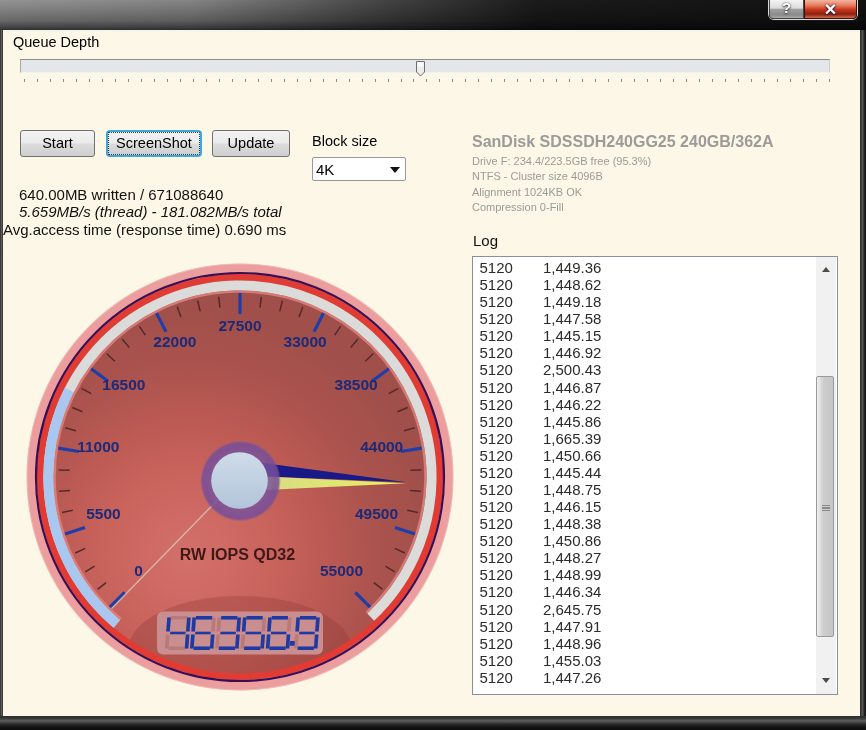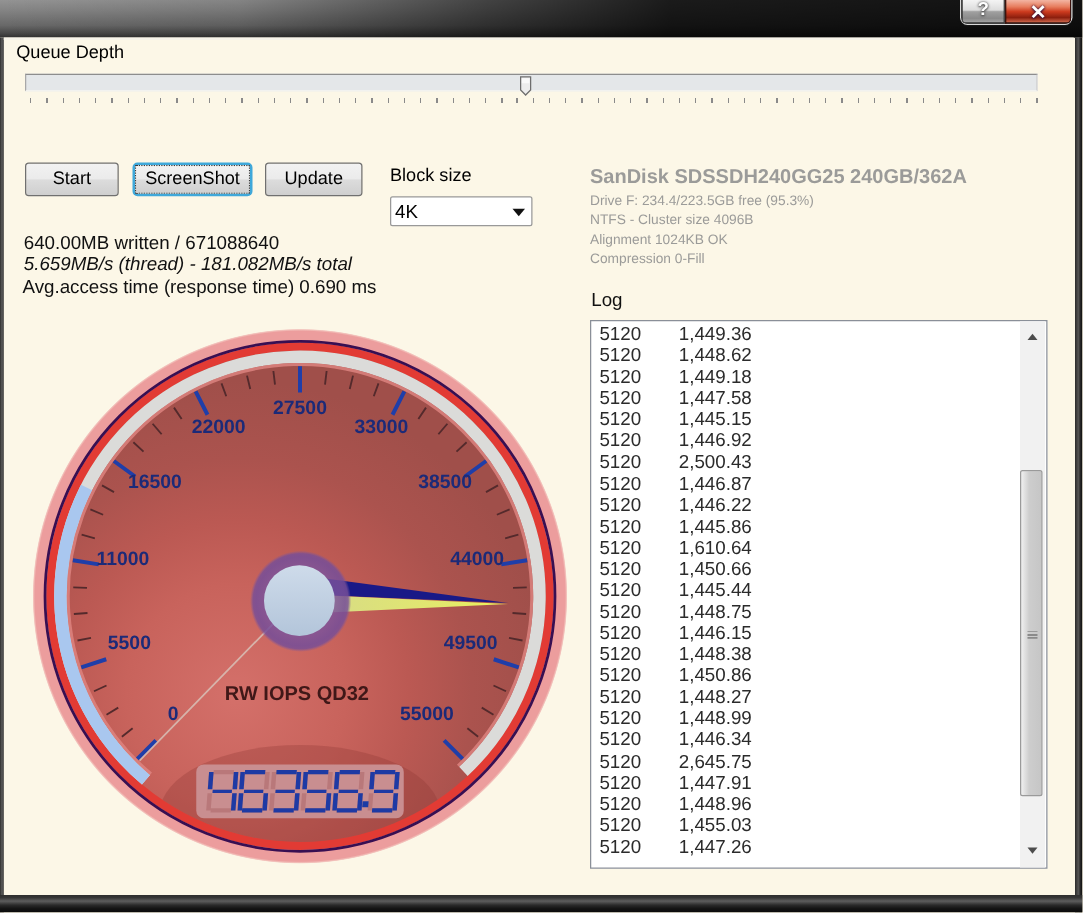--- a/index.html
+++ b/index.html
@@ -28,21 +28,21 @@
 
 .lab { position:absolute; font-size:14.5px; color:#000; }
 #chan { left:20px; top:59px; width:810px; height:14px; background:#e4e7e9; border-top:1px solid #8d8d8d; border-left:1px solid #a8a8a8; border-right:1px solid #cfcfcf; border-bottom:1px solid #f2f2ef; }
 
 .btn { position:absolute; top:130px; height:27px; border:1px solid #707070; border-radius:3px;
   background:linear-gradient(180deg,#f2f2f2 0%,#ebebeb 48%,#dcdcdc 52%,#cfcfcf 100%);
   font-size:14.5px; text-align:center; line-height:25px; color:#000; }
 #bt2 { border:2px solid #3fa8da; border-radius:4px; line-height:23px; }
 #bt2 .foc { position:absolute; inset:0px; border:1px dotted #3a3a3a; border-radius:1px; }
 
-#combo { left:312px; top:157px; width:114px; height:24px; background:#fff; border:1px solid #999; border-radius:2px; font-size:15px; }
+#combo { left:312px; top:157px; width:94px; height:24px; background:#fff; border:1px solid #999; border-radius:2px; font-size:15px; }
 #combo .v { position:absolute; left:3px; top:3px; }
 #combo .ar { position:absolute; right:5px; top:9px; width:0; height:0; border-left:5.5px solid transparent; border-right:5.5px solid transparent; border-top:6.5px solid #111; }
 
 #lb { left:472px; top:256px; width:366px; height:439px; background:#fff; border:1px solid #8a8f98; }
 #lb .rows { position:absolute; left:0; top:1.5px; width:340px; }
 .row { height:17.08px; font-size:15px; color:#2b2b2b; white-space:pre;padding-left:40px; }
 .c1 { position:absolute; left:7px; }
 .c2 { position:absolute; left:71px; }
 .row { position:relative; }
 .row .c1 { position:absolute; left:6.5px; top:0.5px; }
@@ -146,40 +146,40 @@
 <div class="btn" style="left:20px;width:75px;">Start</div>
 <div class="btn" id="bt2" style="left:106px;width:96px;">ScreenShot<div class="foc"></div></div>
 <div class="btn" style="left:212px;width:78px;">Update</div>
 <div class="lab" style="left:312px;top:133px;">Block size</div>
 <div id="combo" class="abs">
     <span class="v">4K</span>
     <span class="ar"></span>
   </div>
 <div class="blk" style="left:19px;top:185.5px;">640.00MB written / 671088640</div>
 <div class="blk" style="left:19px;top:203.2px;font-style:italic;">5.659MB/s (thread) - 181.082MB/s total</div>
-<div class="blk" style="left:18px;top:220.9px;">Avg.access time (response time) 0.690 ms</div>
+<div class="blk" style="left:3px;top:220.9px;">Avg.access time (response time) 0.690 ms</div>
 <div class="gray" style="left:472px;top:132.5px;font-weight:bold;font-size:16px;">SanDisk SDSSDH240GG25 240GB/362A</div>
 <div class="gray" style="left:472px;top:154.5px;">Drive F: 234.4/223.5GB free (95.3%)</div>
 <div class="gray" style="left:472px;top:170px;">NTFS - Cluster size 4096B</div>
 <div class="gray" style="left:472px;top:185.5px;">Alignment 1024KB OK</div>
 <div class="gray" style="left:472px;top:201px;">Compression 0-Fill</div>
 <div class="blk" style="left:473px;top:231.5px;">Log</div>
 <div id="lb" class="abs">
   <div class="rows">
       <div class="row"><span class="c1">5120</span><span class="c2">1,449.36</span></div>
       <div class="row"><span class="c1">5120</span><span class="c2">1,448.62</span></div>
       <div class="row"><span class="c1">5120</span><span class="c2">1,449.18</span></div>
       <div class="row"><span class="c1">5120</span><span class="c2">1,447.58</span></div>
       <div class="row"><span class="c1">5120</span><span class="c2">1,445.15</span></div>
       <div class="row"><span class="c1">5120</span><span class="c2">1,446.92</span></div>
       <div class="row"><span class="c1">5120</span><span class="c2">2,500.43</span></div>
       <div class="row"><span class="c1">5120</span><span class="c2">1,446.87</span></div>
       <div class="row"><span class="c1">5120</span><span class="c2">1,446.22</span></div>
       <div class="row"><span class="c1">5120</span><span class="c2">1,445.86</span></div>
-      <div class="row"><span class="c1">5120</span><span class="c2">1,610.64</span></div>
+      <div class="row"><span class="c1">5120</span><span class="c2">1,665.39</span></div>
       <div class="row"><span class="c1">5120</span><span class="c2">1,450.66</span></div>
       <div class="row"><span class="c1">5120</span><span class="c2">1,445.44</span></div>
       <div class="row"><span class="c1">5120</span><span class="c2">1,448.75</span></div>
       <div class="row"><span class="c1">5120</span><span class="c2">1,446.15</span></div>
       <div class="row"><span class="c1">5120</span><span class="c2">1,448.38</span></div>
       <div class="row"><span class="c1">5120</span><span class="c2">1,450.86</span></div>
       <div class="row"><span class="c1">5120</span><span class="c2">1,448.27</span></div>
       <div class="row"><span class="c1">5120</span><span class="c2">1,448.99</span></div>
       <div class="row"><span class="c1">5120</span><span class="c2">1,446.34</span></div>
       <div class="row"><span class="c1">5120</span><span class="c2">2,645.75</span></div>

